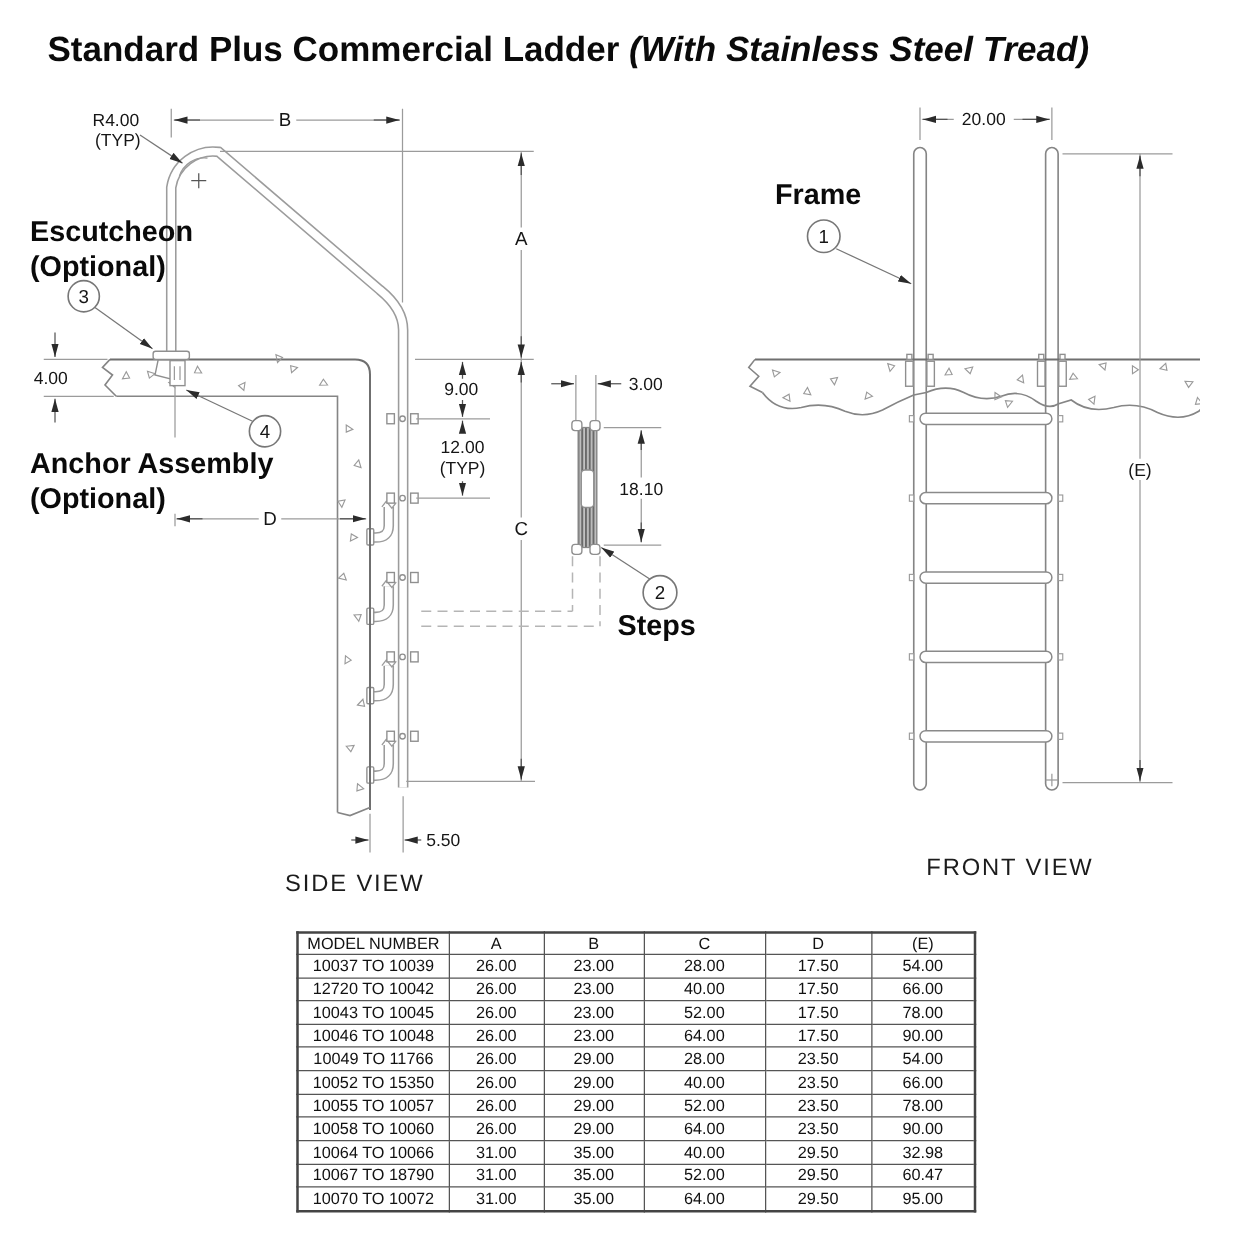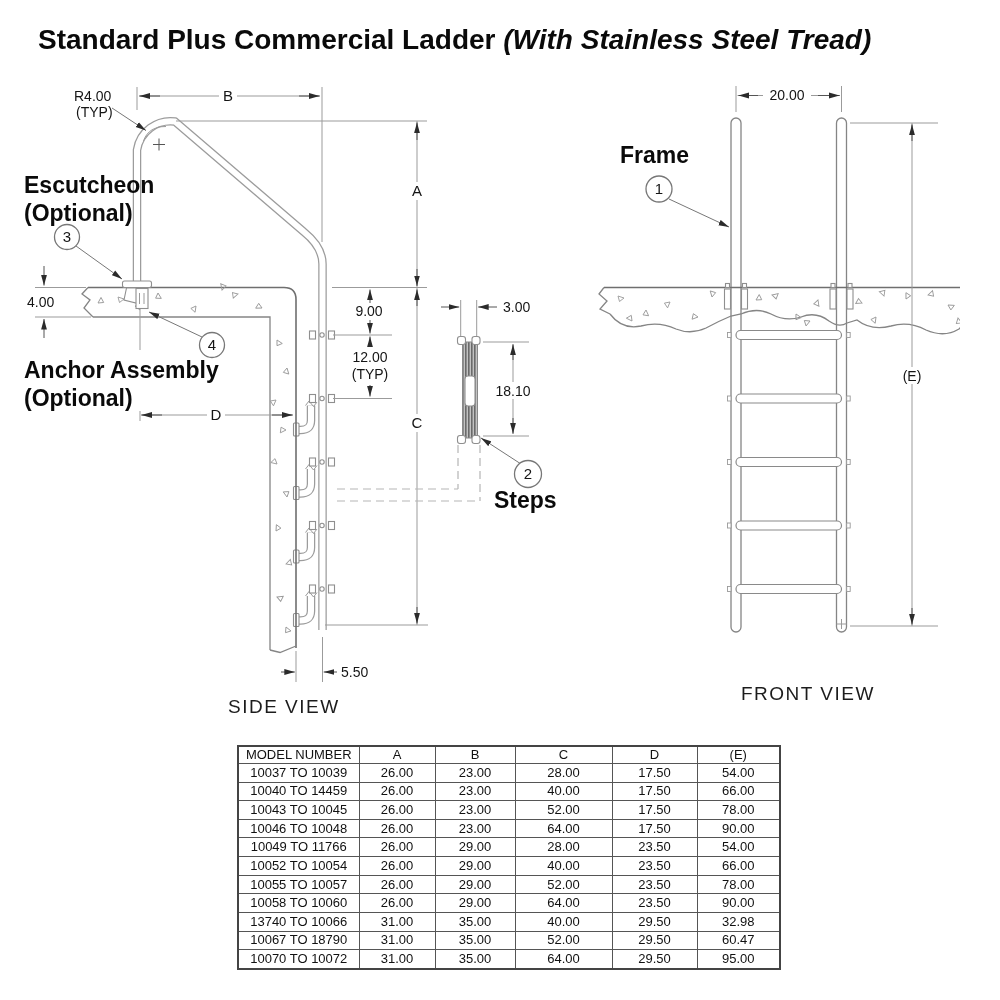--- a/index.html
+++ b/index.html
@@ -406,21 +406,21 @@
     <tbody id="model-rows">
         <tr>
           <td>10037 TO 10039</td>
           <td>26.00</td>
           <td>23.00</td>
           <td>28.00</td>
           <td>17.50</td>
           <td>54.00</td>
         </tr>
         <tr>
-          <td>10040 TO 14459</td>
+          <td>12720 TO 10042</td>
           <td>26.00</td>
           <td>23.00</td>
           <td>40.00</td>
           <td>17.50</td>
           <td>66.00</td>
         </tr>
         <tr>
           <td>10043 TO 10045</td>
           <td>26.00</td>
           <td>23.00</td>
@@ -438,21 +438,21 @@
         </tr>
         <tr>
           <td>10049 TO 11766</td>
           <td>26.00</td>
           <td>29.00</td>
           <td>28.00</td>
           <td>23.50</td>
           <td>54.00</td>
         </tr>
         <tr>
-          <td>10052 TO 10054</td>
+          <td>10052 TO 15350</td>
           <td>26.00</td>
           <td>29.00</td>
           <td>40.00</td>
           <td>23.50</td>
           <td>66.00</td>
         </tr>
         <tr>
           <td>10055 TO 10057</td>
           <td>26.00</td>
           <td>29.00</td>
@@ -462,21 +462,21 @@
         </tr>
         <tr>
           <td>10058 TO 10060</td>
           <td>26.00</td>
           <td>29.00</td>
           <td>64.00</td>
           <td>23.50</td>
           <td>90.00</td>
         </tr>
         <tr>
-          <td>13740 TO 10066</td>
+          <td>10064 TO 10066</td>
           <td>31.00</td>
           <td>35.00</td>
           <td>40.00</td>
           <td>29.50</td>
           <td>32.98</td>
         </tr>
         <tr>
           <td>10067 TO 18790</td>
           <td>31.00</td>
           <td>35.00</td>

